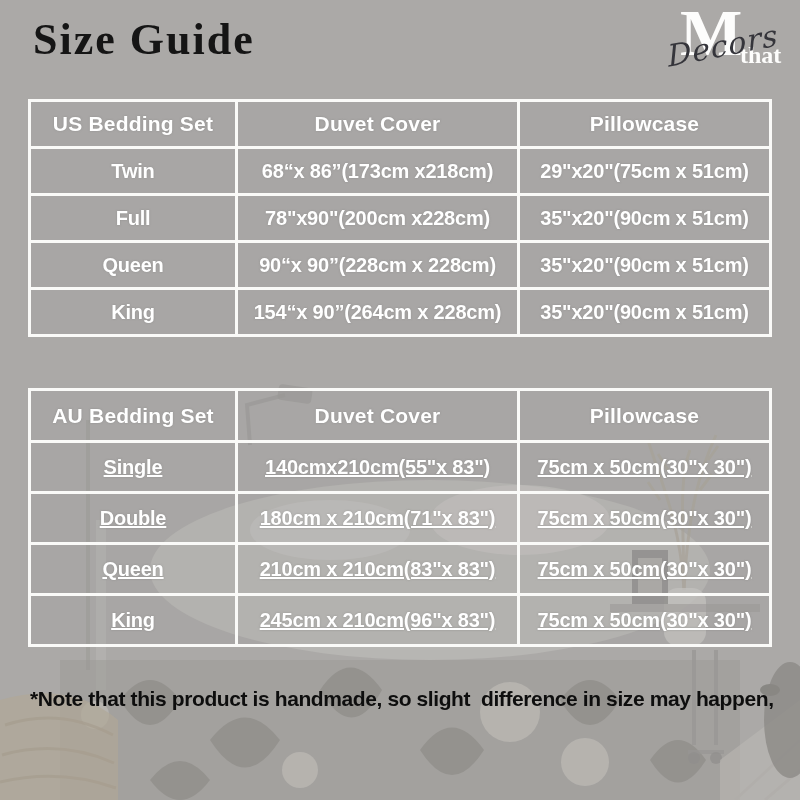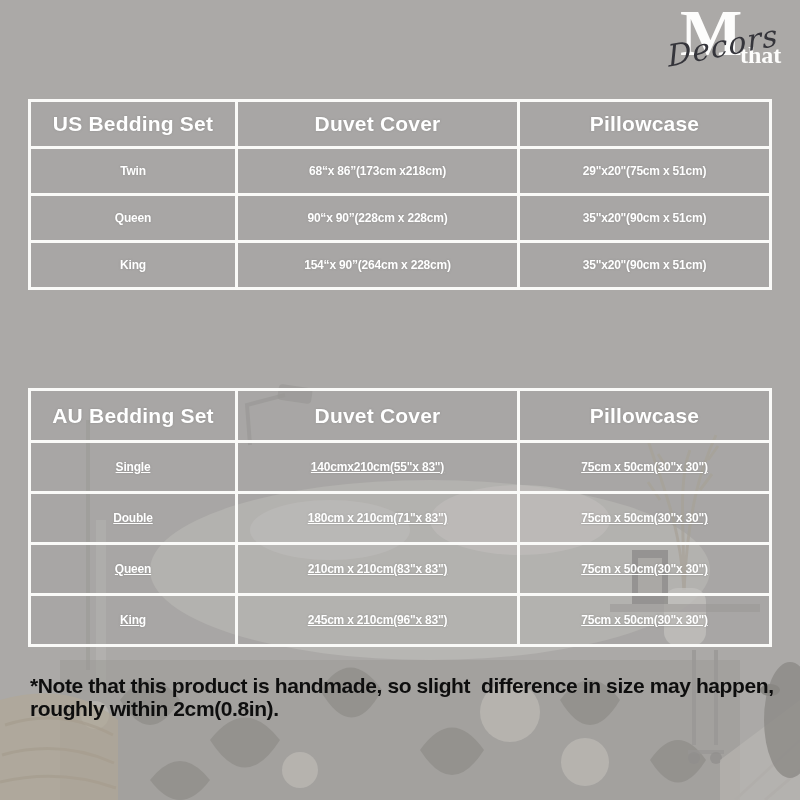--- a/index.html
+++ b/index.html
@@ -47,30 +47,30 @@
   .size-table col.c3{width:252px;}
   .size-table th,.size-table td{
     border:3px solid #fafaf8;
     text-align:center;vertical-align:middle;
     color:#ffffff;padding:0 2px;
     text-shadow:0 0 2px rgba(120,120,118,0.5);
     background:rgba(150,149,147,0.10);
     overflow:hidden;white-space:nowrap;
   }
   .size-table th{font-size:21px;font-weight:700;letter-spacing:0.2px;margin-top:29px;}
-  .size-table td{font-size:12px;font-weight:700;letter-spacing:-0.2px;}
+  .size-table td{font-size:20px;font-weight:700;letter-spacing:-0.2px;}
   .us-table th{height:44px;}
   .us-table td{height:44px;}
   .au-table th{height:49px;}
   .au-table td{height:48px;text-decoration:underline;}
 
   .notes{position:absolute;left:30px;top:674px;width:745px;color:#0e0e0e;}
   .note-line{
     font-size:21px;font-weight:700;line-height:23px;
-    letter-spacing:-0.4px;white-space:pre-wrap;
+    letter-spacing:-0.4px;white-space:pre-wrap;margin-top:13px;
   }
   .note-customize{margin-top:14px;}
 </style>
 </head>
 <body>
 
 <div class="canvas">
 
   <div class="photo-layer">
     <svg width="800" height="800" viewBox="0 0 800 800">
@@ -138,20 +138,21 @@
         <path d="M765 800 L800 770"></path>
       </g>
 
       <ellipse cx="790" cy="720" rx="26" ry="58" fill="#716f6b" opacity="0.75"></ellipse>
     </svg>
   </div>
   <div class="photo-veil"></div>
 
   <div class="content">
 
+    <h1 class="page-title">Size Guide</h1>
 
     <div class="logo">
       <span class="logo-m">M</span>
       <span class="logo-rest">that</span>
       <span class="logo-script">Decors</span>
     </div>
 
     <table class="size-table us-table">
       <colgroup>
           <col class="c1">
@@ -165,20 +166,25 @@
           <th>Pillowcase</th>
         </tr>
       </thead>
       <tbody>
         <tr>
           <td>Twin</td>
           <td>68“x 86”(173cm x218cm)</td>
           <td>29"x20"(75cm x 51cm)</td>
         </tr>
         <tr>
+          <td>Full</td>
+          <td>78"x90"(200cm x228cm)</td>
+          <td>35"x20"(90cm x 51cm)</td>
+        </tr>
+        <tr>
           <td>Queen</td>
           <td>90“x 90”(228cm x 228cm)</td>
           <td>35"x20"(90cm x 51cm)</td>
         </tr>
         <tr>
           <td>King</td>
           <td>154“x 90”(264cm x 228cm)</td>
           <td>35"x20"(90cm x 51cm)</td>
         </tr>
       </tbody>
@@ -216,17 +222,16 @@
         <tr>
           <td>King</td>
           <td>245cm x 210cm(96"x 83")</td>
           <td>75cm x 50cm(30"x 30")</td>
         </tr>
       </tbody>
     </table>
 
     <div class="notes">
       <div class="note-line">*Note that this product is handmade, so slight  difference in size may happen,</div>
-      <div class="note-line">roughly within 2cm(0.8in).</div>
     </div>
 
   </div>
 </div>
 
 </body></html>

